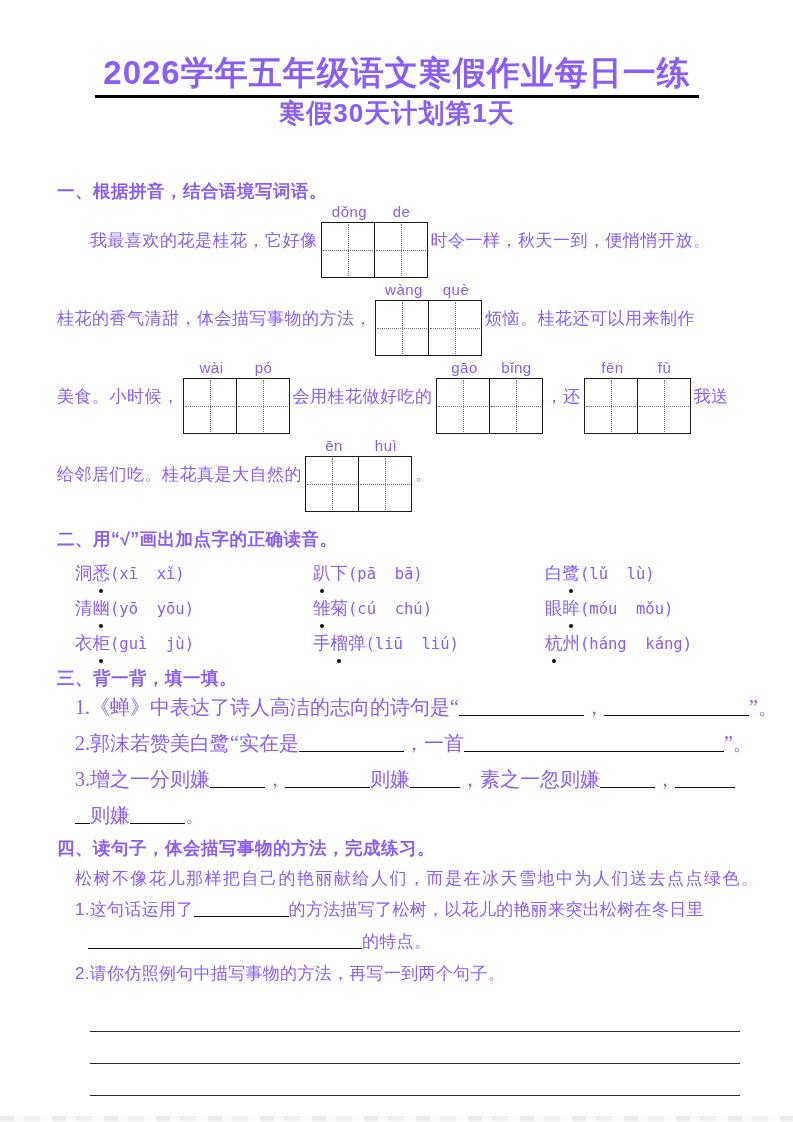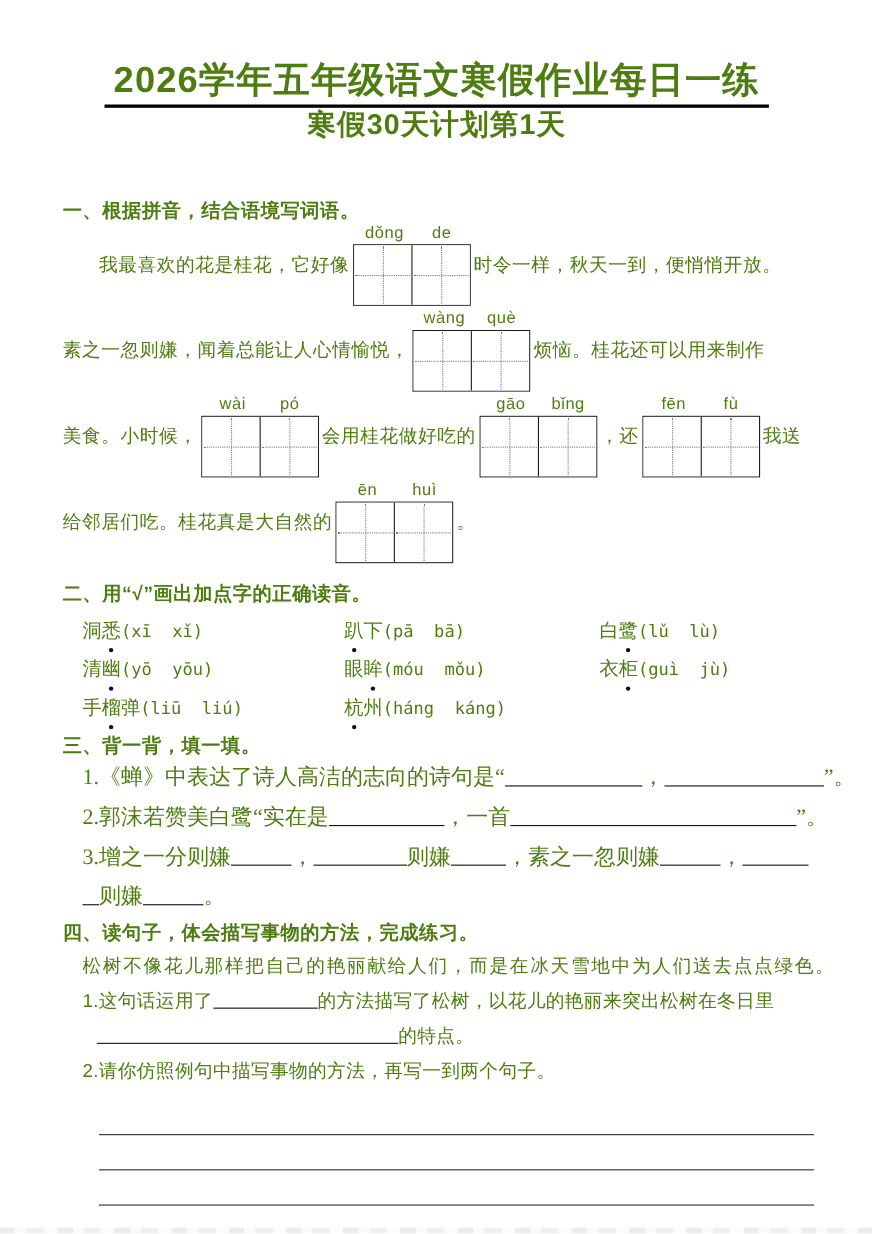--- a/index.html
+++ b/index.html
@@ -1,21 +1,21 @@
 <!DOCTYPE html>
 <html><head>
 <meta charset="utf-8">
 <style>
   html,body { margin:0; padding:0; background:#fff; }
   .page {
     position:relative;
     width:793px; height:1122px;
     margin:0 auto;
     background:#ffffff;
-    color:#4d7c0f;
+    color:#8b5cf6;
     overflow:hidden;
     box-sizing:border-box;
     padding:54px 56px 0 57px;
     font-family:"Liberation Serif","DejaVu Serif",serif;
   }
   
   .hdr { text-align:center; }
   .title {
     margin:0; font-family:"Liberation Sans","DejaVu Sans",sans-serif;
     font-weight:bold; font-size:33px; line-height:1.15; letter-spacing:1px;
@@ -110,21 +110,21 @@
         </span>
         <span class="cells">
             <span class="cell"></span>
             <span class="cell"></span>
           </span>
       </span>
       <span class="txt">时令一样，秋天一到，便悄悄开放。</span>
     </div>
 
     <div class="pline">
-      <span class="txt">素之一忽则嫌，闻着总能让人心情愉悦，</span>
+      <span class="txt">桂花的香气清甜，体会描写事物的方法，</span>
       <span class="bg">
         <span class="pys">
           <span class="py">wàng</span>
           <span class="py">què</span>
         </span>
         <span class="cells">
             <span class="cell"></span>
             <span class="cell"></span>
           </span>
       </span>
@@ -184,20 +184,21 @@
     </div>
   </section>
 
   <section>
     <h3 class="sec-h sec2-h">二、用“√”画出加点字的正确读音。</h3>
     <div class="pron-grid">
       <span class="pitem"><span>洞</span><span class="dotted">悉</span><span></span><span class="pyn">(xī  xǐ)</span></span>
       <span class="pitem"><span></span><span class="dotted">趴</span><span>下</span><span class="pyn">(pā  bā)</span></span>
       <span class="pitem"><span>白</span><span class="dotted">鹭</span><span></span><span class="pyn">(lǔ  lù)</span></span>
       <span class="pitem"><span>清</span><span class="dotted">幽</span><span></span><span class="pyn">(yō  yōu)</span></span>
+      <span class="pitem"><span></span><span class="dotted">雏</span><span>菊</span><span class="pyn">(cú  chú)</span></span>
       <span class="pitem"><span>眼</span><span class="dotted">眸</span><span></span><span class="pyn">(móu  mǒu)</span></span>
       <span class="pitem"><span>衣</span><span class="dotted">柜</span><span></span><span class="pyn">(guì  jù)</span></span>
       <span class="pitem"><span>手</span><span class="dotted">榴</span><span>弹</span><span class="pyn">(liū  liú)</span></span>
       <span class="pitem"><span></span><span class="dotted">杭</span><span>州</span><span class="pyn">(háng  káng)</span></span>
     </div>
   </section>
 
   <section>
     <h3 class="sec-h sec3-h">三、背一背，填一填。</h3>
     <div class="qline">

